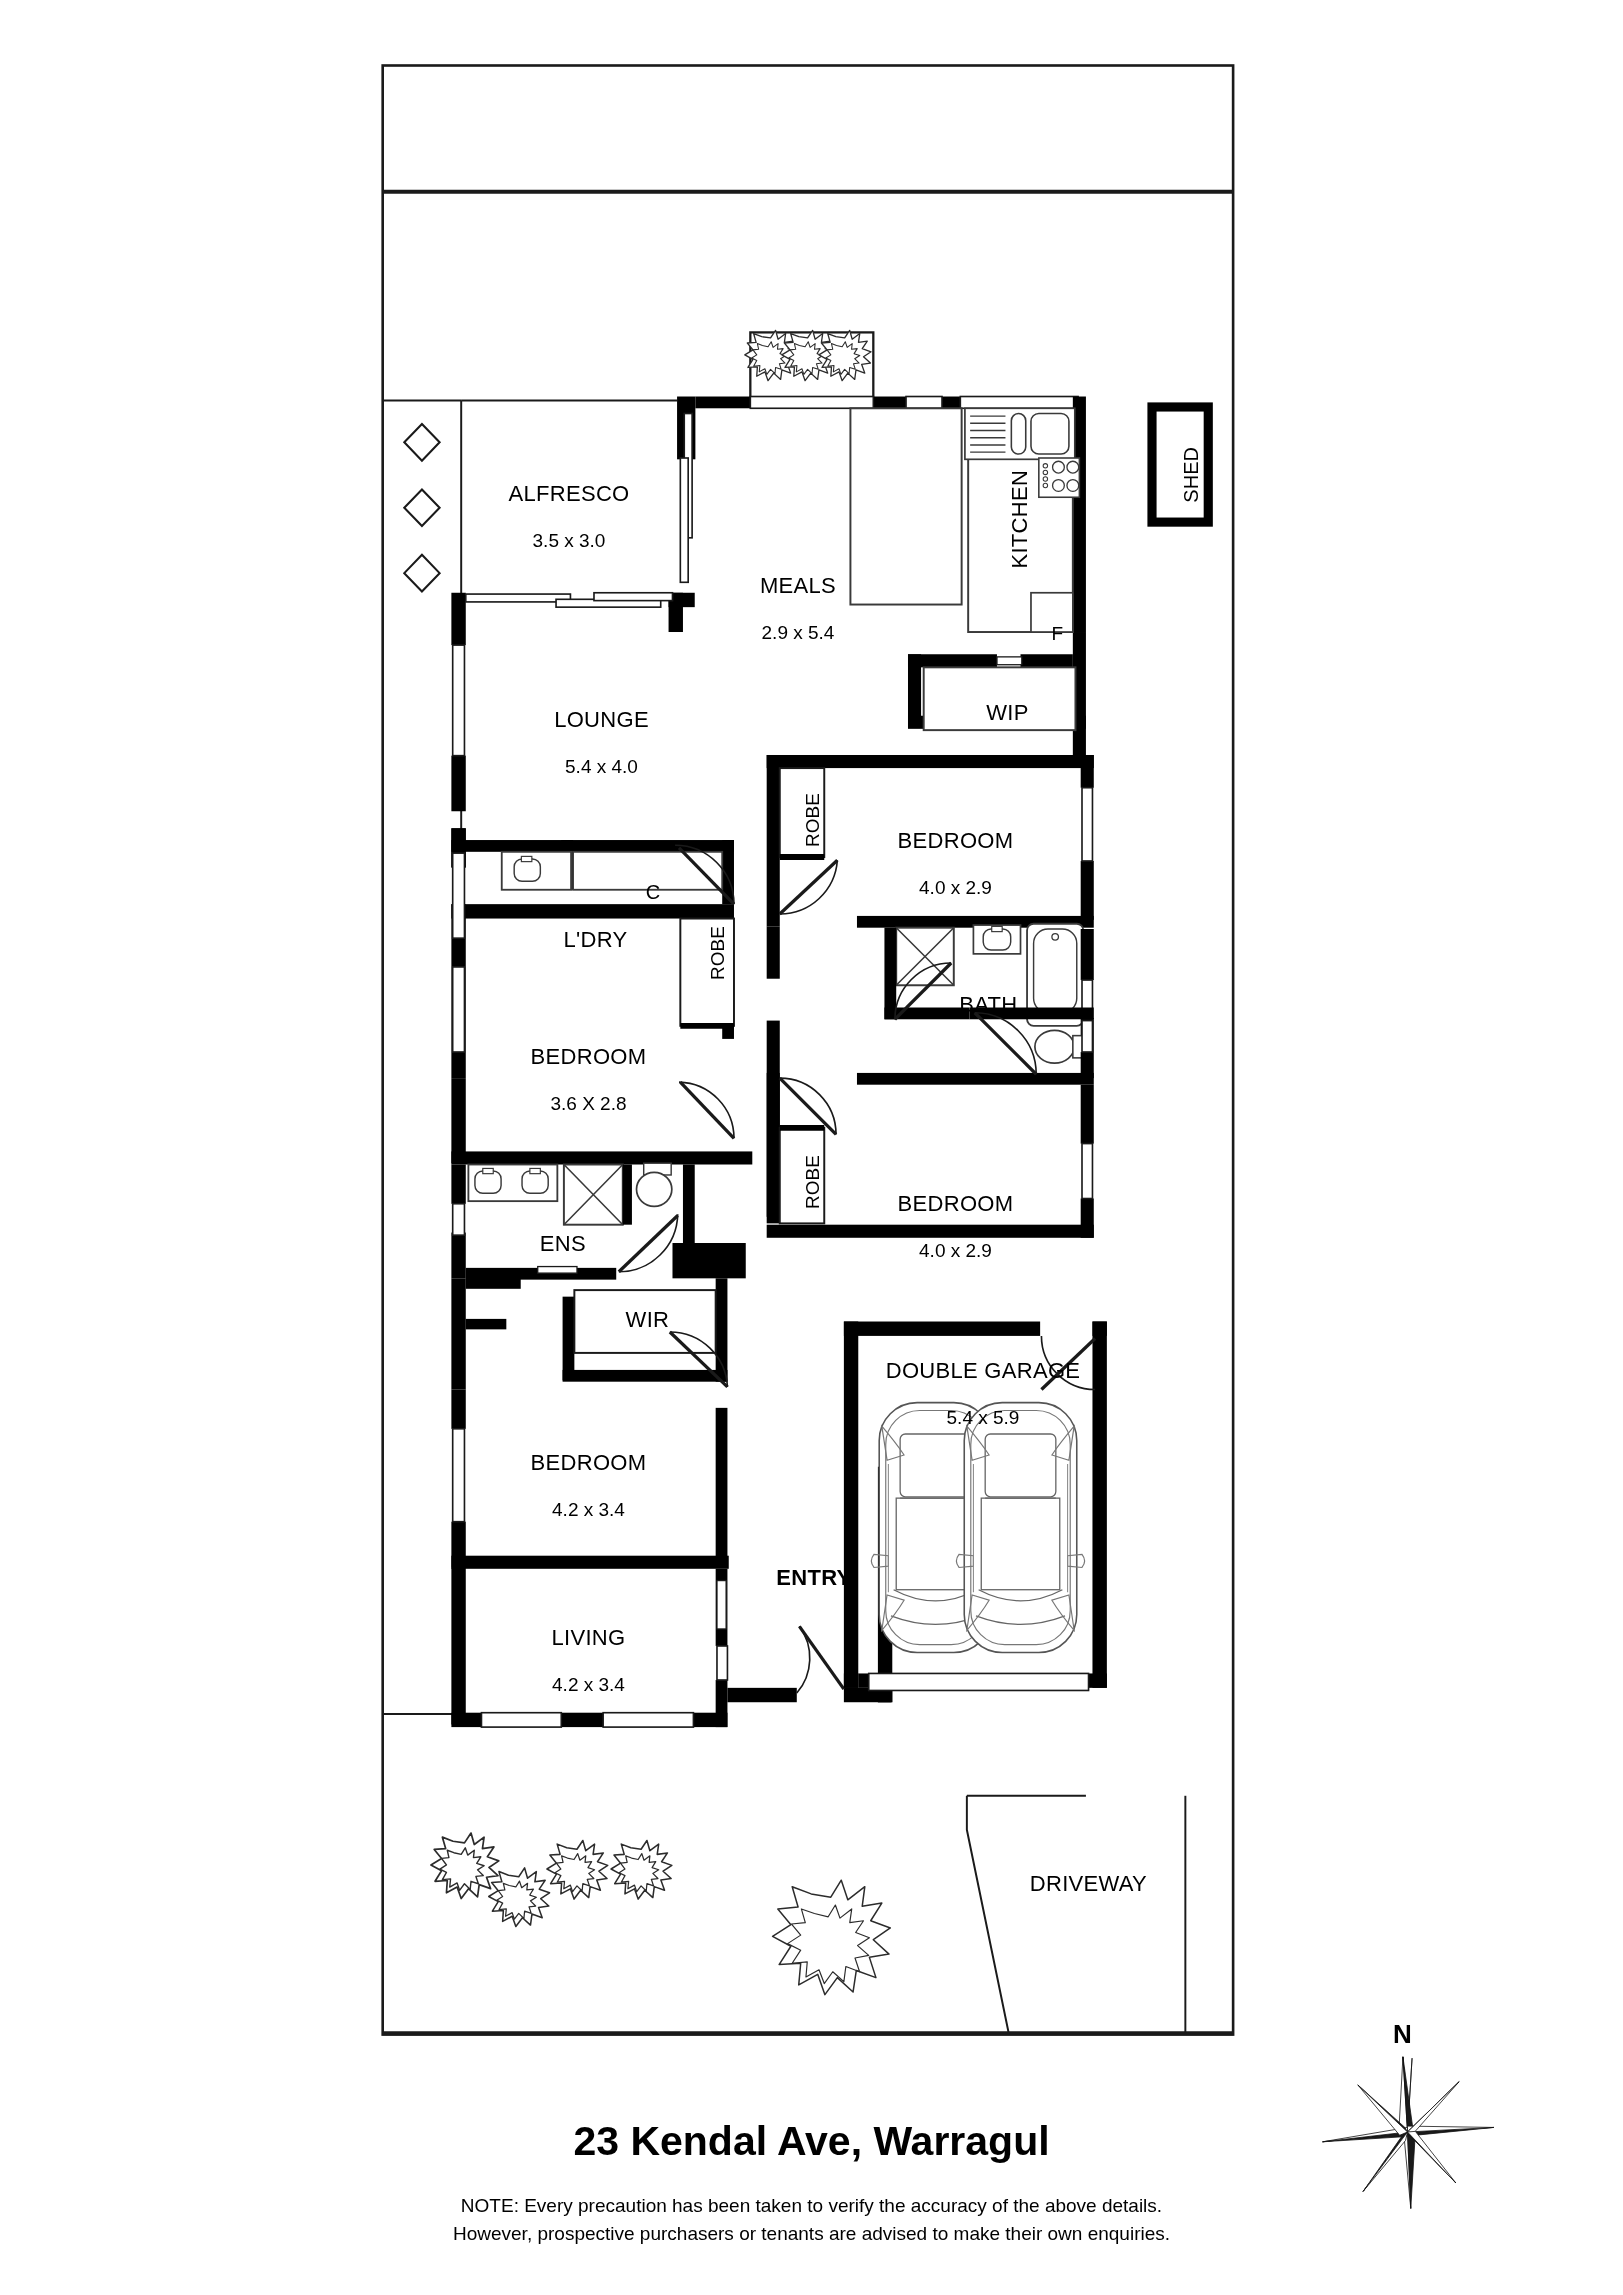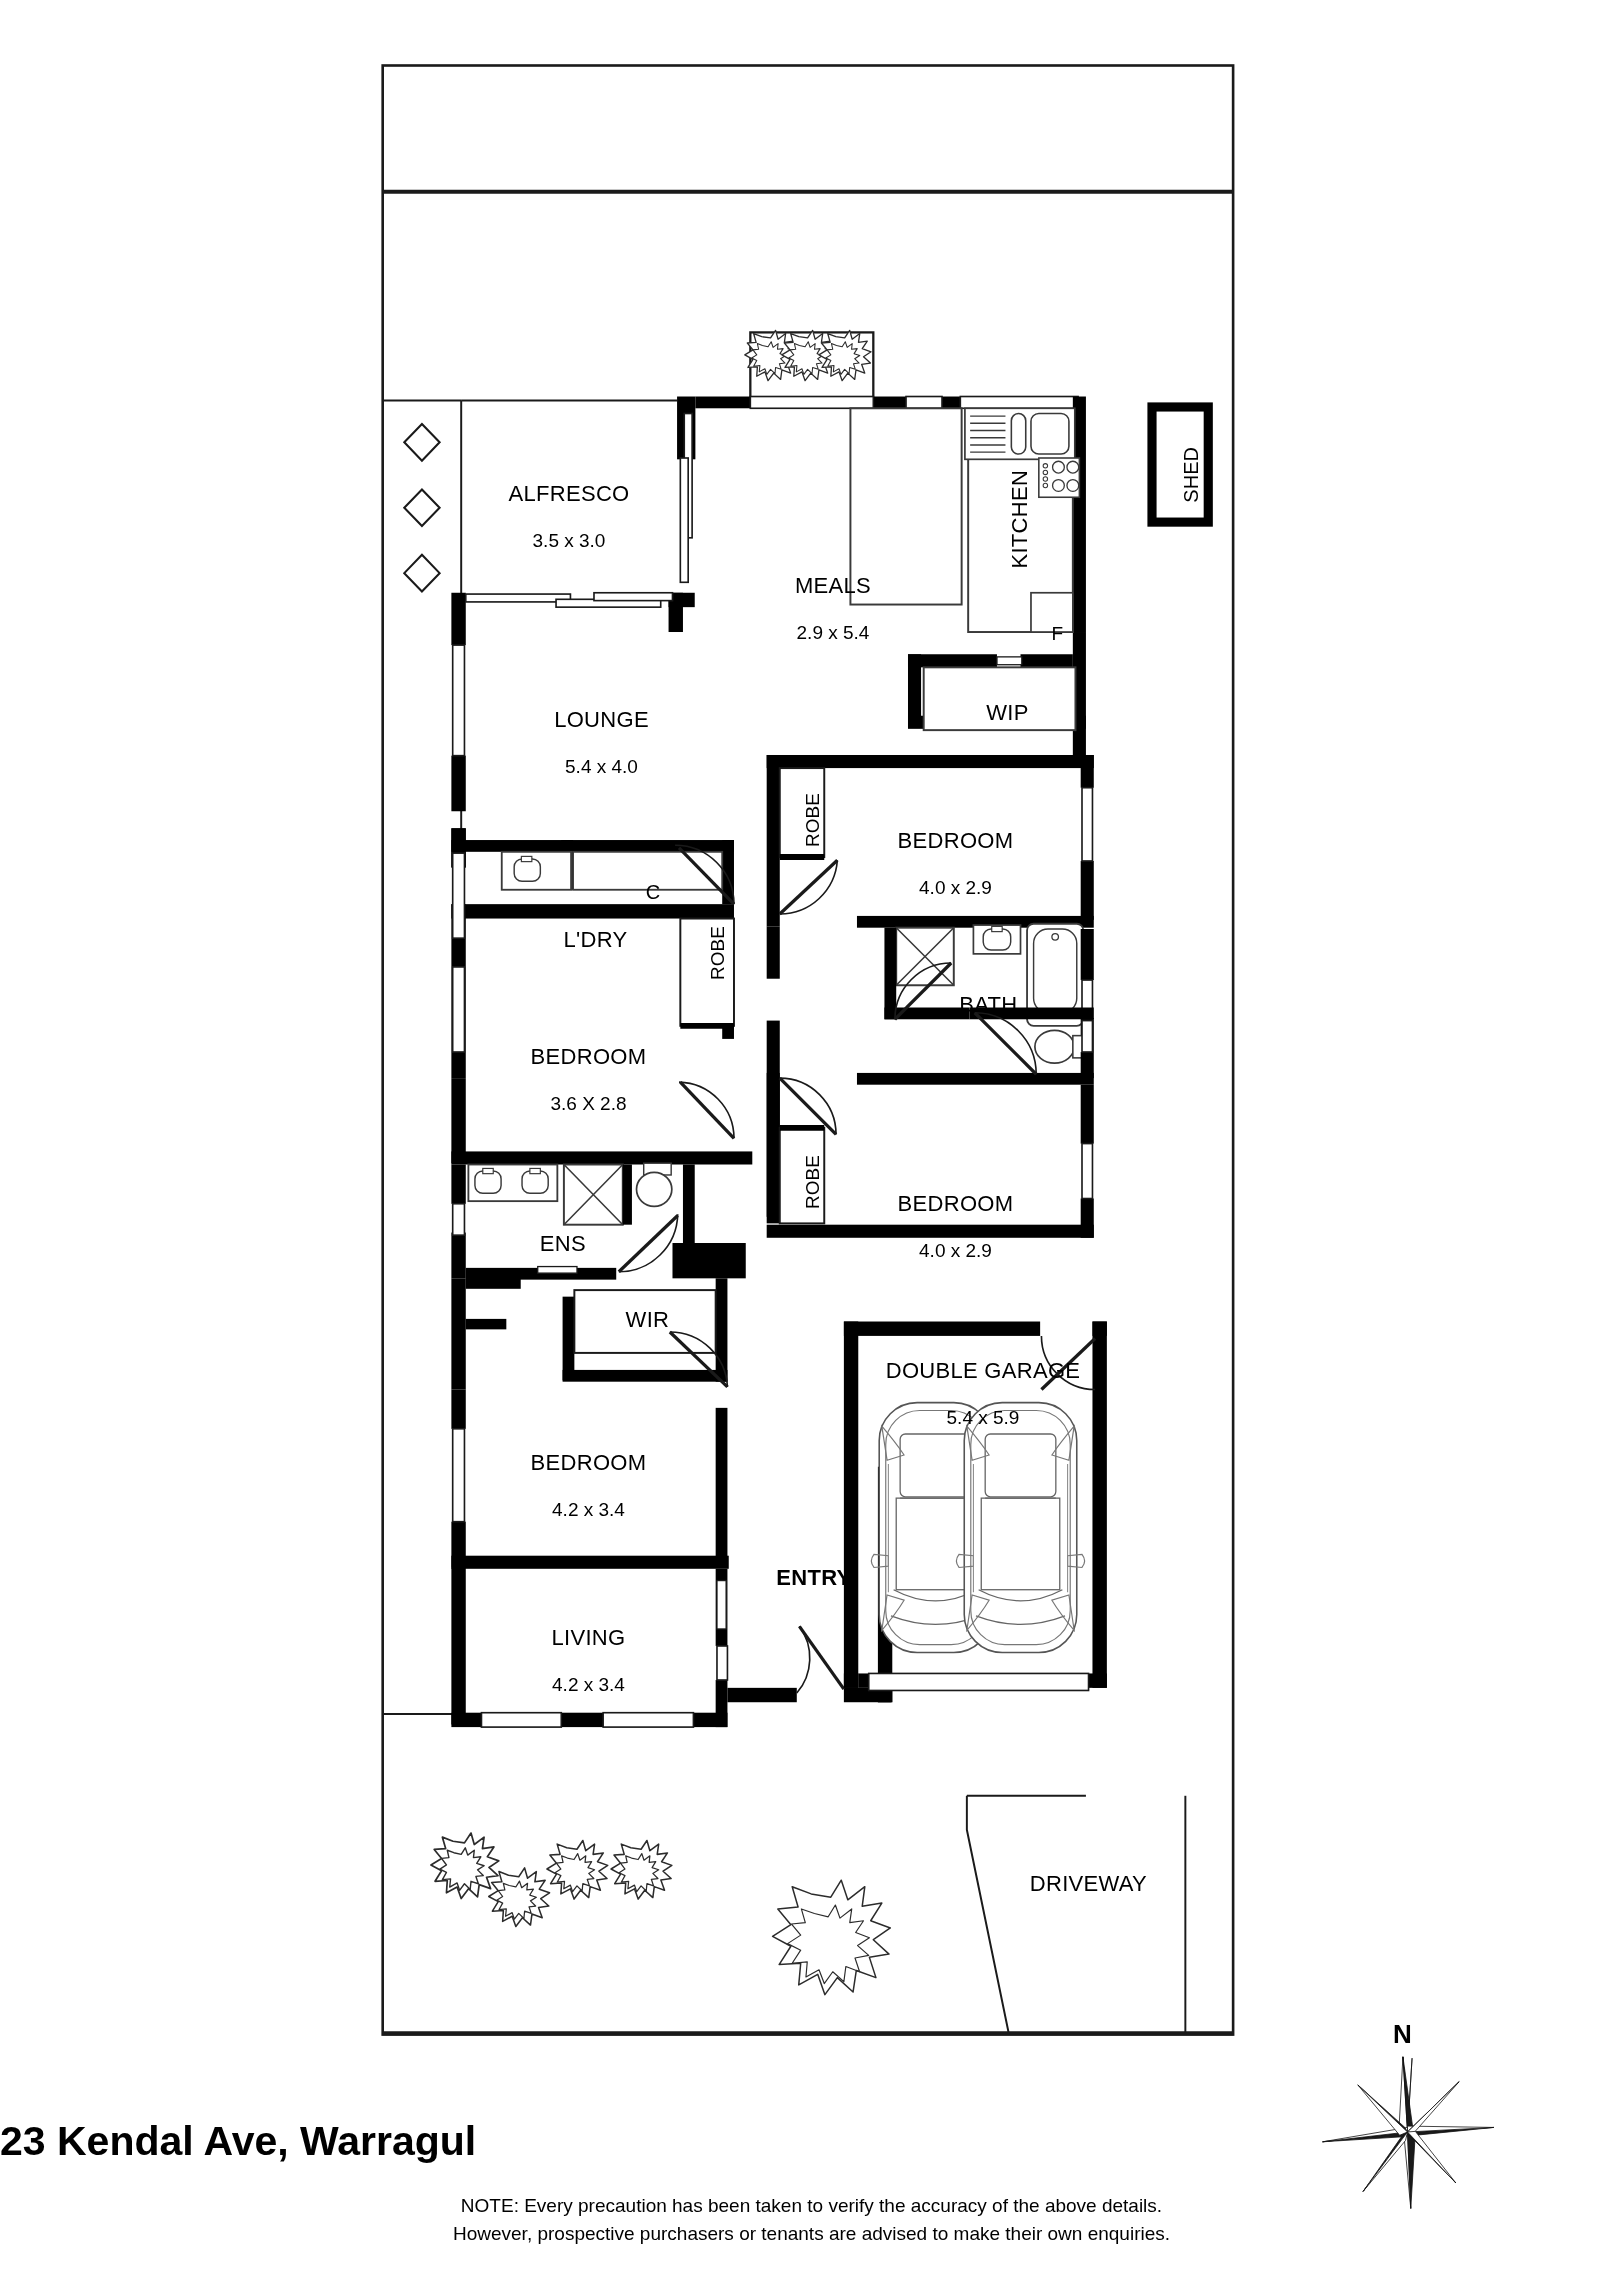--- a/index.html
+++ b/index.html
@@ -14,21 +14,21 @@
   svg#plan{position:absolute;left:0;top:0;width:1623px;height:2295px;display:block;}
 
   
   .lbl{position:absolute;text-align:center;line-height:1.12;white-space:pre;}
   .room-name{font-size:22px;letter-spacing:0.3px;}
   .room-dim{font-size:19px;}
   .small-lbl{font-size:20px;}
   .tiny-lbl{font-size:19px;}
   .rot90{transform-origin:50% 50%;transform:rotate(-90deg);}
   .title{
-    position:absolute;left:0;right:0;
+    position:absolute;left:0;right:0;text-align:center;
     font-size:41px;font-weight:600;letter-spacing:0px;
   }
   .note{
     position:absolute;left:0;right:0;text-align:center;
     font-size:19px;line-height:1.45;
   }
   .compass-n{position:absolute;font-size:26px;font-weight:600;}
 </style>
 </head>
 <body>
@@ -399,21 +399,21 @@
 
 <div class="lbl small-lbl rot90" style="left:1128px;top:458px;width:105px;">
   <span>SHED</span>
 </div>
 
 <div class="lbl" style="left:484px;top:458px;width:170px;">
   <div class="room-name">ALFRESCO</div>
   <div class="room-dim">3.5 x 3.0</div>
 </div>
 
-<div class="lbl" style="left:748px;top:550px;width:170px;">
+<div class="lbl" style="left:713px;top:550px;width:170px;">
   <div class="room-name">MEALS</div>
   <div class="room-dim">2.9 x 5.4</div>
 </div>
 
 <div class="lbl room-name rot90" style="left:932px;top:501px;width:151px;">
   <span>KITCHEN</span>
 </div>
 
 <div class="lbl tiny-lbl" style="left:1031px;top:602px;width:42px;">
   <span>F</span>

